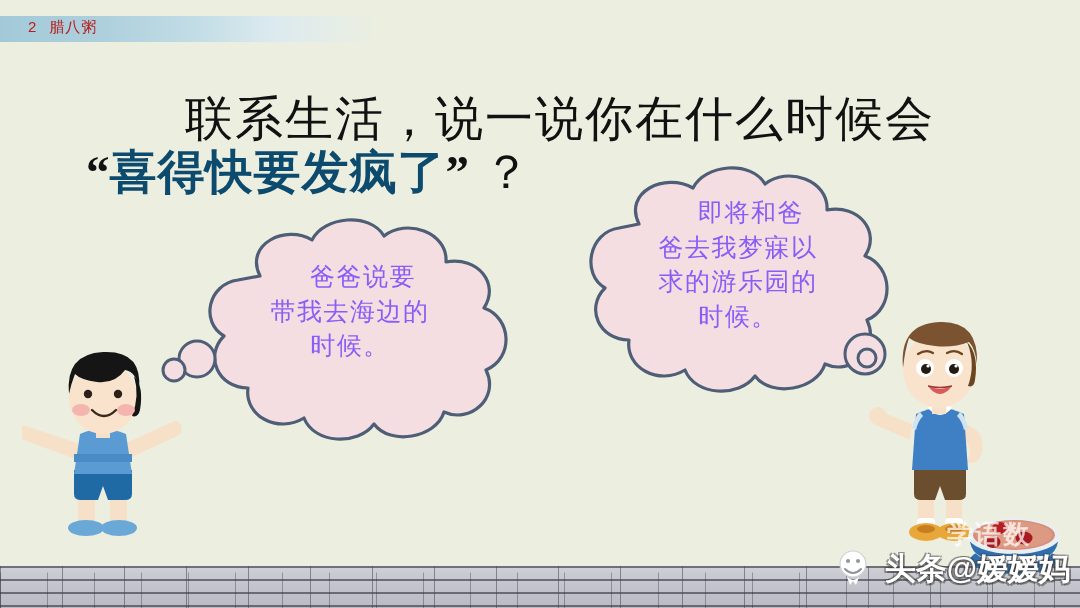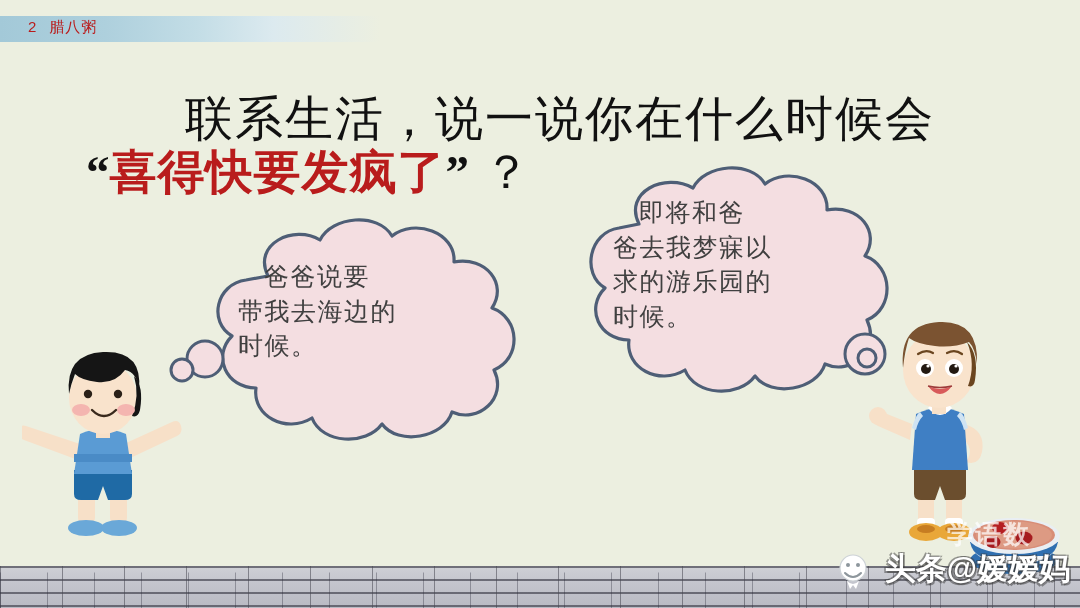--- a/index.html
+++ b/index.html
@@ -45,36 +45,37 @@
   #title-line2 {
     font-family:"Liberation Serif", serif;
     font-size:47px; line-height:1.1; color:#111;
     white-space:nowrap;
     text-align:left;
     padding-left:86px;
     margin-top:2px;
   }
   #title-line2 .q { color:#111; font-weight:700; }
   #title-line2 .red {
-    color:#b91c1c; font-weight:700; letter-spacing:1px;
+    color:#0c4a6e; font-weight:700; letter-spacing:1px;
   }
   #title-line2 .qm { color:#111; margin-left:14px; }
 
   
   .bubble { position:absolute; }
   .bubble svg { display:block; overflow:visible; }
   .bubble-text {
     position:absolute;
     font-family:"Liberation Serif", serif;
-    font-size:25px; line-height:1.38; color:#404040;
+    font-size:25px; line-height:1.38; color:#8b5cf6;
     letter-spacing:1.5px;
     white-space:pre-line;
-  }
-
-  #bubble-left  { left:190px; top:218px; width:340px; height:230px; }
+    text-align:center;
+  }
+
+  #bubble-left  { left:182px; top:218px; width:340px; height:230px; }
   #bubble-left .bubble-text { left:48px; top:42px; width:240px; }
   #bubble-right { left:565px; top:168px; width:340px; height:240px; }
   #bubble-right .bubble-text { left:48px; top:28px; width:250px; }
   .indent { display:inline-block; width:26px; }
 
   
   .kid { position:absolute; }
   #kid-left  { left:22px; top:322px; width:160px; height:225px; }
   #kid-right { left:868px; top:296px; width:140px; height:252px; }
 
@@ -95,21 +96,21 @@
     background:
       repeating-linear-gradient(to right,
         rgba(40,40,55,.35) 0px, rgba(40,40,55,.35) 1px,
         rgba(0,0,0,0) 1px, rgba(0,0,0,0) 47px);
     transform:translateY(6.5px);
   }
 
   
   #watermark {
     position:absolute; right:10px; bottom:18px;
-    display:flex; align-items:flex-end; gap:12px;
+    display:flex; align-items:flex-start; gap:12px;
     z-index:40;
   }
   #wm-logo { width:40px; height:38px; }
   #wm-text {
     font-family:"Liberation Sans", sans-serif;
     font-size:31px; font-weight:700; color:#fff;
     text-shadow:
       -1.5px -1.5px 0 rgba(60,60,60,.5),
        1.5px -1.5px 0 rgba(60,60,60,.5),
       -1.5px  1.5px 0 rgba(60,60,60,.5),

